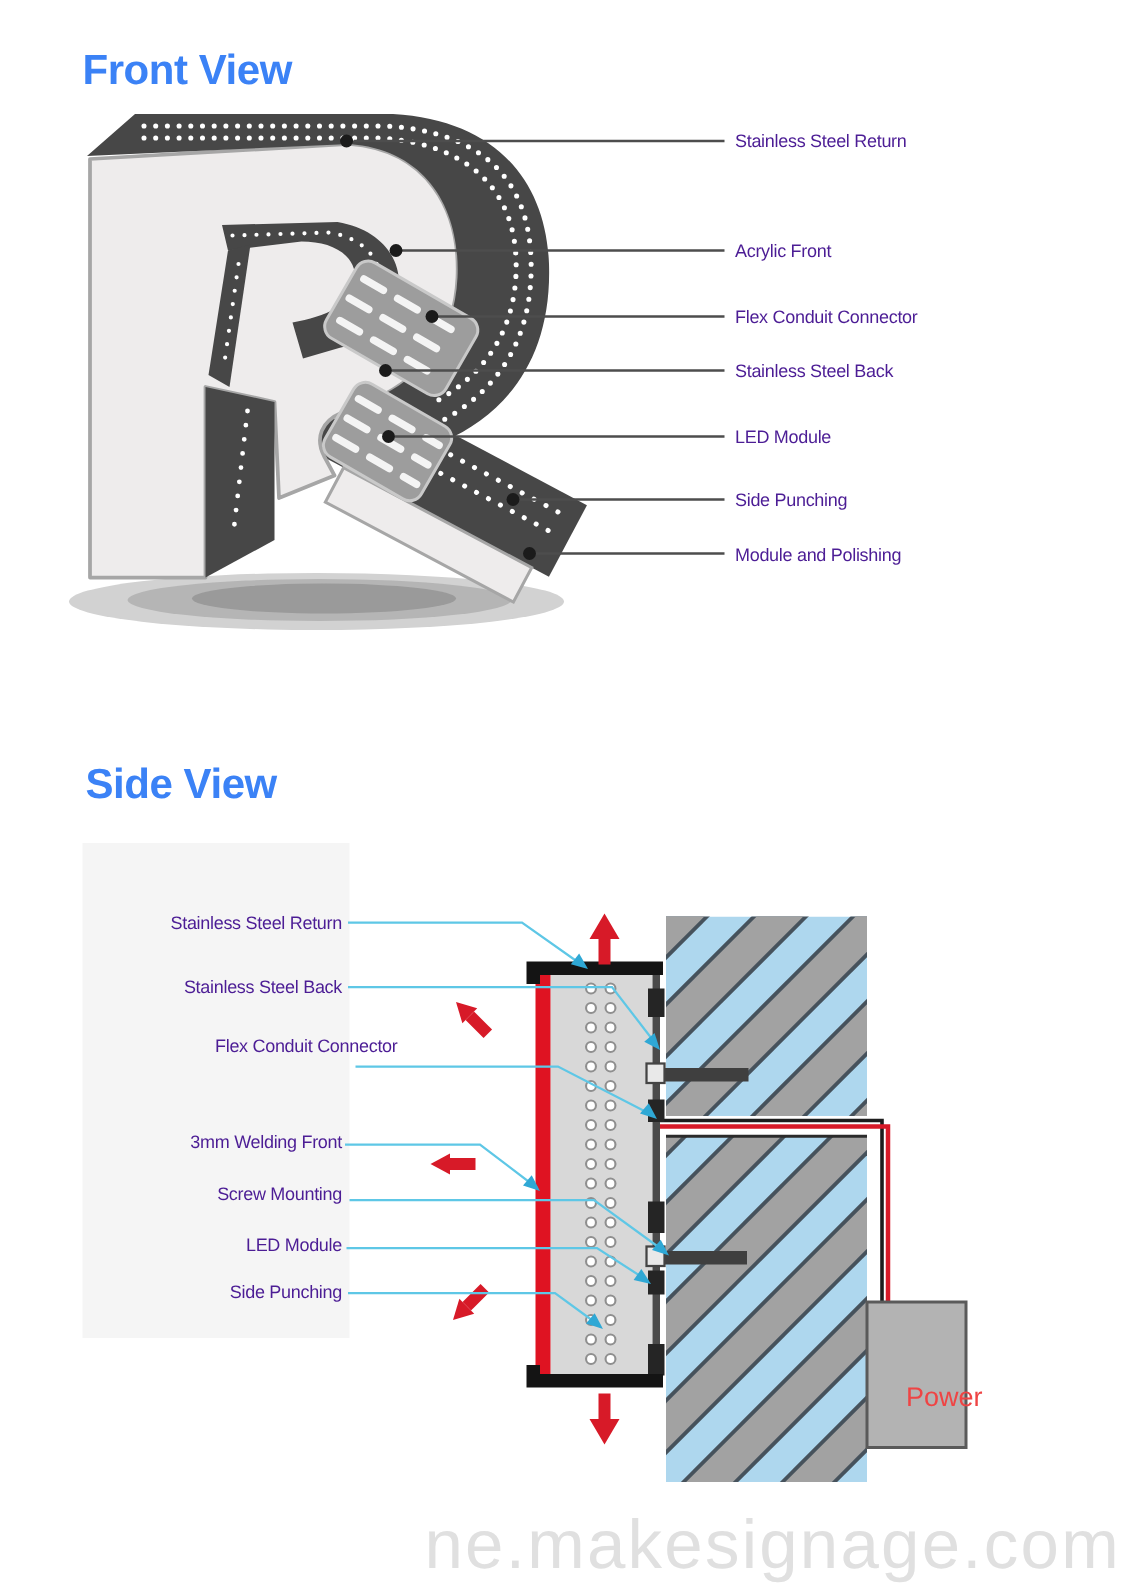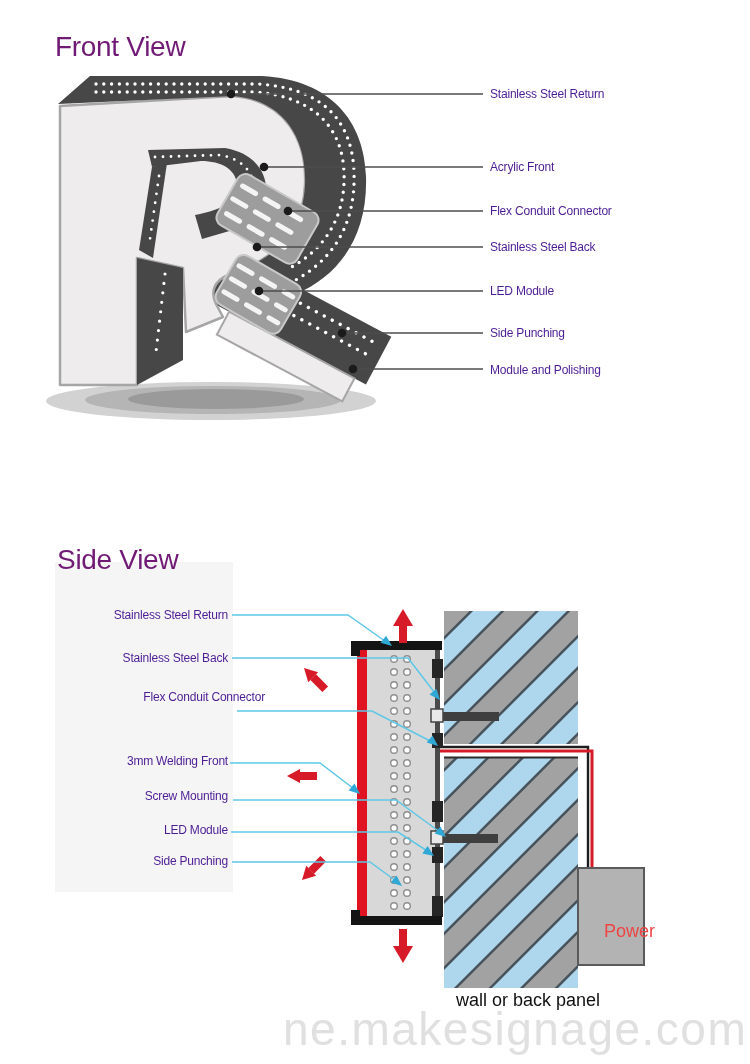--- a/index.html
+++ b/index.html
@@ -1,19 +1,19 @@
 <!DOCTYPE html>
 <html><head>
 <meta charset="utf-8">
 <style>
   html,body{margin:0;padding:0;background:#fff;}
   .page{position:relative;width:750px;height:1064px;background:#ffffff;overflow:hidden;
         font-family:"Liberation Sans","DejaVu Sans",sans-serif;color:#1f1f1f;}
   .gfx{position:absolute;left:0;top:0;width:750px;height:1064px;}
-  .title{position:absolute;font-size:28px;font-weight:400;letter-spacing:-.3px;color:#701a75;white-space:nowrap;}
+  .title{position:absolute;font-size:28px;font-weight:700;letter-spacing:-.3px;color:#3b82f6;white-space:nowrap;}
   .lbl{position:absolute;font-size:12px;line-height:22px;letter-spacing:-.2px;color:#4c1d95;white-space:nowrap;}
   .lbl-r{text-align:right;}
   .power{position:absolute;left:604px;top:921px;font-size:18px;color:#ef4444;}
   .wallcap{position:absolute;left:430px;top:990px;width:196px;text-align:center;font-size:18px;color:#111;}
   .watermark{position:absolute;left:283px;top:1002px;font-size:46px;color:#e0e0e0;letter-spacing:1.5px;white-space:nowrap;}
 </style>
 </head>
 <body>
 
 <div class="page">
@@ -209,35 +209,34 @@
             <polygon points="0,0 -11,-4.5 -11,4.5"></polygon>
           </g>
       <g transform="translate(402,886) rotate(40)">
             <polygon points="0,0 -11,-4.5 -11,4.5"></polygon>
           </g>
     </g>
   </g>
 </svg>
 
 <div class="title" style="left:55px;top:31px;">Front View</div>
-<div class="title" style="left:57px;top:507px;margin-top:37px;">Side View</div>
+<div class="title" style="left:57px;top:507px;">Side View</div>
 
 <div class="lbl" style="left:490px;top:83px;">Stainless Steel Return</div>
 <div class="lbl" style="left:490px;top:156px;text-align:center;">Acrylic Front</div>
 <div class="lbl" style="left:490px;top:200px;">Flex Conduit Connector</div>
 <div class="lbl" style="left:490px;top:236px;">Stainless Steel Back</div>
 <div class="lbl" style="left:490px;top:280px;">LED Module</div>
 <div class="lbl" style="left:490px;top:322px;">Side Punching</div>
 <div class="lbl" style="left:490px;top:359px;">Module and Polishing</div>
 
 <div class="lbl lbl-r" style="right:522px;top:604px;">Stainless Steel Return</div>
 <div class="lbl lbl-r" style="right:522px;top:647px;">Stainless Steel Back</div>
 <div class="lbl lbl-r" style="right:485px;top:686px;">Flex Conduit Connector</div>
 <div class="lbl lbl-r" style="right:522px;top:750px;">3mm Welding Front</div>
 <div class="lbl lbl-r" style="right:522px;top:785px;text-align:right;">Screw Mounting</div>
 <div class="lbl lbl-r" style="right:522px;top:819px;">LED Module</div>
 <div class="lbl lbl-r" style="right:522px;top:850px;">Side Punching</div>
 
 <div class="power">Power</div>
-<div class="wallcap">wall or back panel</div>
 <div class="watermark">ne.makesignage.com</div>
 
 </div>
 
 </body></html>

